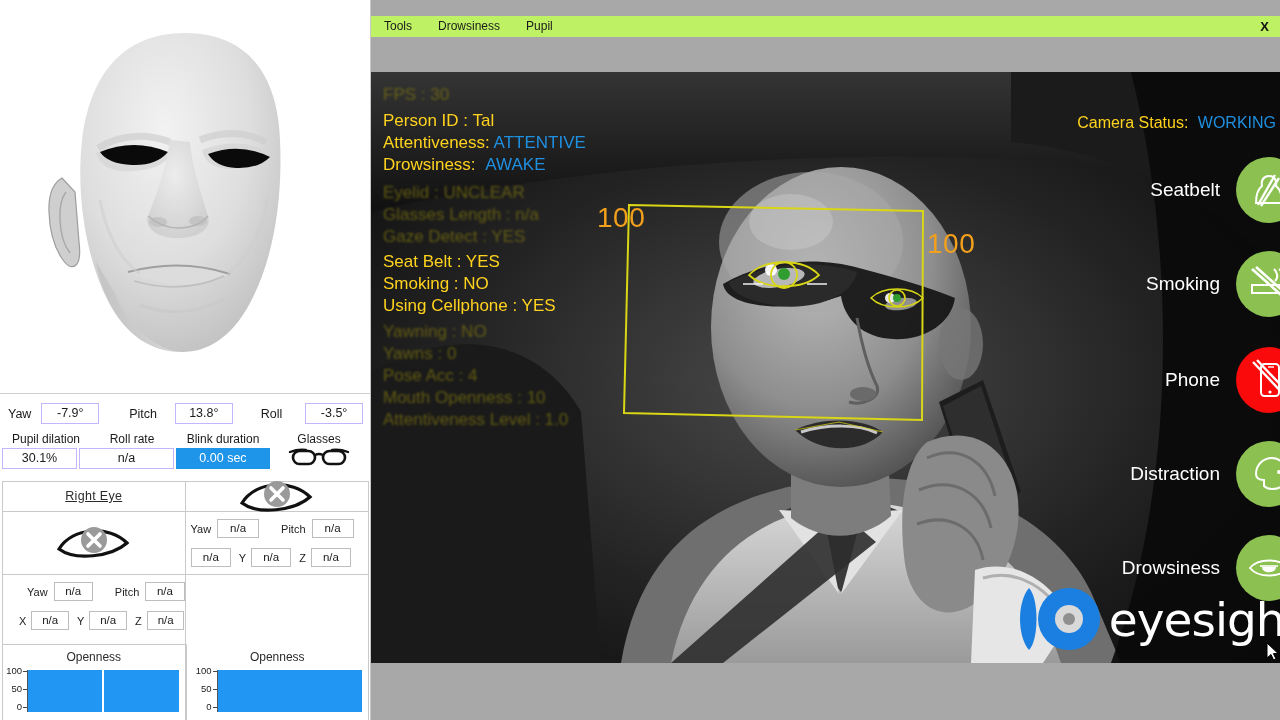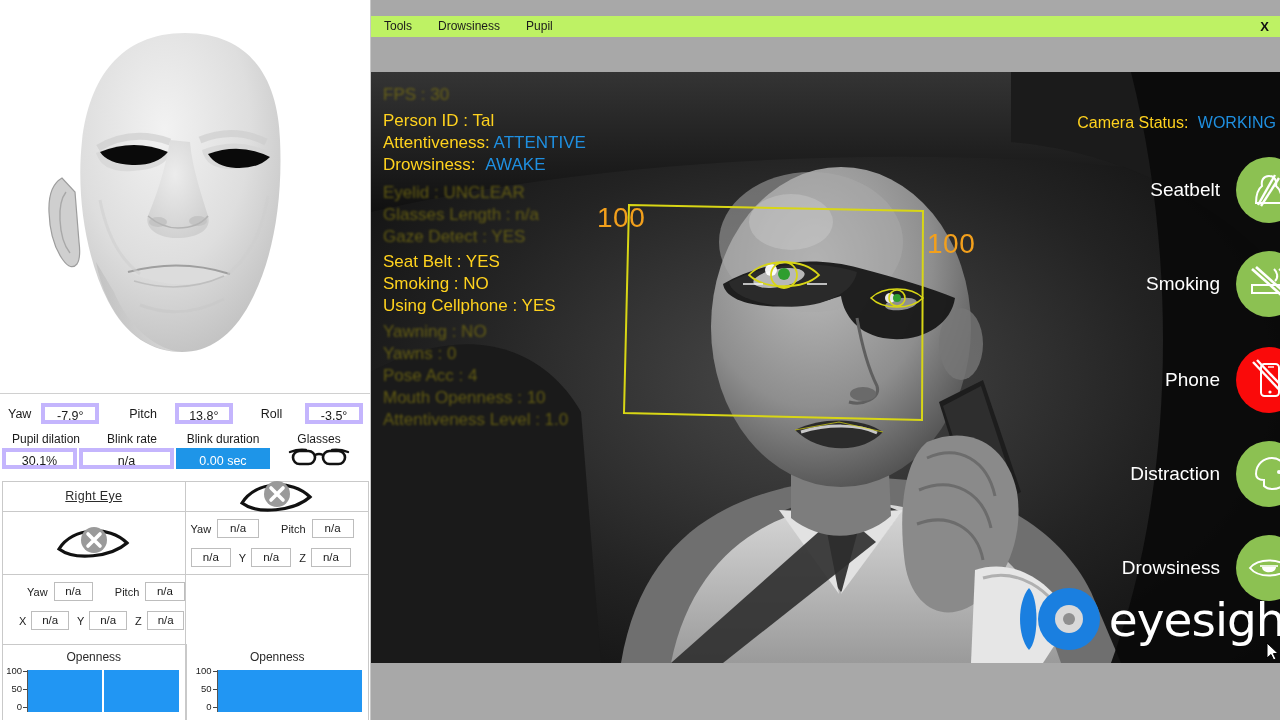--- a/index.html
+++ b/index.html
@@ -22,21 +22,21 @@
     position: absolute; left: 0; top: 0; width: 370px; height: 394px;
     background: #ffffff;
     border-bottom: 1px solid #d0d0d0;
     overflow: hidden;
   }
   #face-render svg { position:absolute; left:0; top:0; }
 
   .field-row { position: absolute; display: flex; align-items: center; }
   .fl { font-size: 12.5px; color: #1a1a1a; }
   .fbox {
-    border: 4px solid #c4b5fd; background: #fff;
+    border: 1px solid #c4b5fd; background: #fff;
     font-size: 12.5px; color: #1a1a1a;
     text-align: center; line-height: 19px; height: 21px;
   }
   .fbox.blue { background: #1e95e8; color: #ffffff; border-color: #1e95e8; }
 
   #pose-row { left: 8px; top: 403px; width: 355px; }
   #metric-row-labels { left: 0px; top: 432px; width: 371px; }
   #metric-row-values { left: 0px; top: 448px; width: 371px; }
 
   .mlabel { position:absolute; font-size:12px; color:#1a1a1a; text-align:center; }
@@ -201,21 +201,21 @@
       <span class="fl">Yaw</span>
       <span class="fbox" style="width:68px;margin-left:10px">-7.9°</span>
       <span class="fl" style="margin-left:30px">Pitch</span>
       <span class="fbox" style="width:68px;margin-left:18px">13.8°</span>
       <span class="fl" style="margin-left:28px">Roll</span>
       <span class="fbox" style="width:68px;margin-left:23px">-3.5°</span>
     </div>
 
     <div id="metric-row-labels" style="position:absolute;left:0;top:432px;width:435px;height:16px;">
       <span class="mlabel" style="left:0px;width:92px">Pupil dilation</span>
-      <span class="mlabel" style="left:86px;width:92px">Blink rate</span>
+      <span class="mlabel" style="left:86px;width:92px">Roll rate</span>
       <span class="mlabel" style="left:174px;width:98px">Blink duration</span>
       <span class="mlabel" style="left:276px;width:86px">Glasses</span>
     </div>
 
     <div id="metric-row-values" style="position:absolute;left:0;top:448px;width:371px;height:24px;">
       <span class="fbox" style="position:absolute;left:2px;width:75px">30.1%</span>
       <span class="fbox" style="position:absolute;left:79px;width:95px">n/a</span>
       <span class="fbox blue" style="position:absolute;left:176px;width:94px">0.00 sec</span>
       <span style="position:absolute;left:288px;top:-4px">
         <svg width="62" height="26" viewBox="0 0 62 26">

